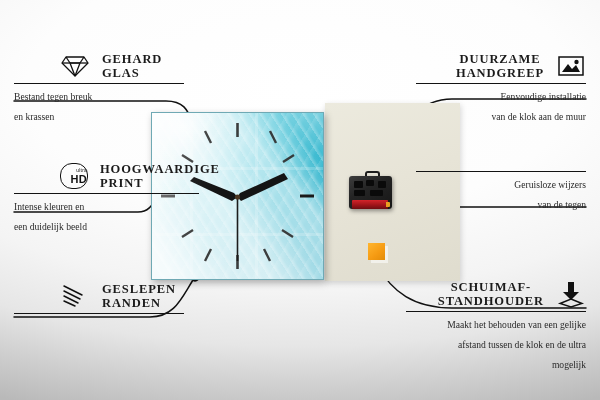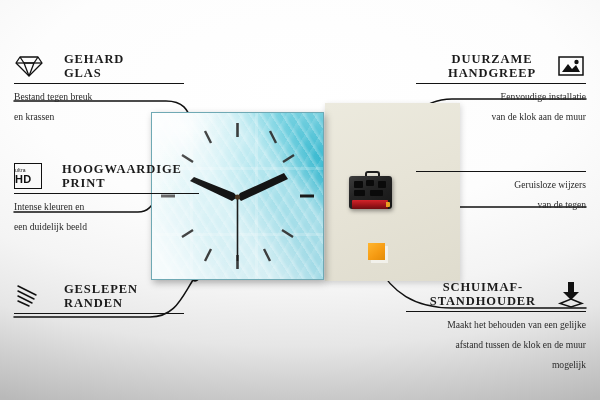--- a/index.html
+++ b/index.html
@@ -11,21 +11,21 @@
   #stage{
     position:relative;width:600px;height:400px;overflow:hidden;
     background:
       radial-gradient(120% 85% at 50% 22%, #ffffff 0%, #fdfdfd 38%, #f4f4f4 60%, #e6e6e6 76%, #cfcfcf 88%, #b9b9b9 100%);
   }
   
   #wires{position:absolute;inset:0;width:600px;height:400px;}
 
   
   .feat{position:absolute;}
-  .feat .hdr{display:flex;align-items:center;gap:20px;}
+  .feat .hdr{display:flex;align-items:center;gap:12px;margin-left:46px;}
   .feat.left .hdr{justify-content:flex-start;}
   .feat.right .hdr{justify-content:flex-end;}
   .ttl{
     font-family:"Liberation Serif",serif;
     font-weight:700;font-size:12.5px;line-height:14px;
     letter-spacing:.9px;color:#1b1b1b;text-transform:uppercase;
     white-space:pre-line;
   }
   .feat.left .ttl{text-align:left;}
   .feat.right .ttl{text-align:center;}
@@ -34,22 +34,22 @@
     font-family:"Liberation Serif",serif;
     font-size:9.6px;line-height:20px;color:#2a2a2a;
     margin-top:3px;white-space:pre-line;
   }
   .feat.right .sub{text-align:right;margin-left:36px;}
 
   .ico{flex:0 0 auto;display:block;}
 
   
   .hdbox{
-    width:26px;height:24px;border:1.6px solid #111;border-radius:0;
-    display:flex;flex-direction:column;align-items:flex-start;justify-content:center;
+    width:26px;height:24px;border:1.6px solid #111;border-radius:12px;
+    display:flex;flex-direction:column;align-items:flex-end;justify-content:center;
     font-family:"Liberation Sans",sans-serif;color:#111;line-height:1;
   }
   .hdbox .u{font-size:5px;letter-spacing:.2px;margin-bottom:1px;}
   .hdbox .h{font-size:11px;font-weight:700;letter-spacing:.3px;}
 
   
   #clock{
     position:absolute;left:151px;top:112px;width:171px;height:166px;
     border:1px solid #6fa9b4;
     box-shadow:2px 3px 7px rgba(0,0,0,.30);
@@ -263,16 +263,16 @@
     <div class="hdr">
       <div class="ttl">SCHUIMAF-
 STANDHOUDER</div>
       <svg class="ico" width="30" height="28" viewBox="0 0 30 28">
         <path d="M12,2 H18 V12 H23 L15,20 L7,12 H12 Z" fill="#111"></path>
         <path d="M15,19 L26,23.5 L15,27 L4,23.5 Z" fill="none" stroke="#111" stroke-width="1.4"></path>
       </svg>
     </div>
     <div class="rule"></div>
     <div class="sub">Maakt het behouden van een gelijke
-afstand tussen de klok en de muur mogelijk</div>
+afstand tussen de klok en de ultra mogelijk</div>
   </div>
 
 </div>
 
 </body></html>

